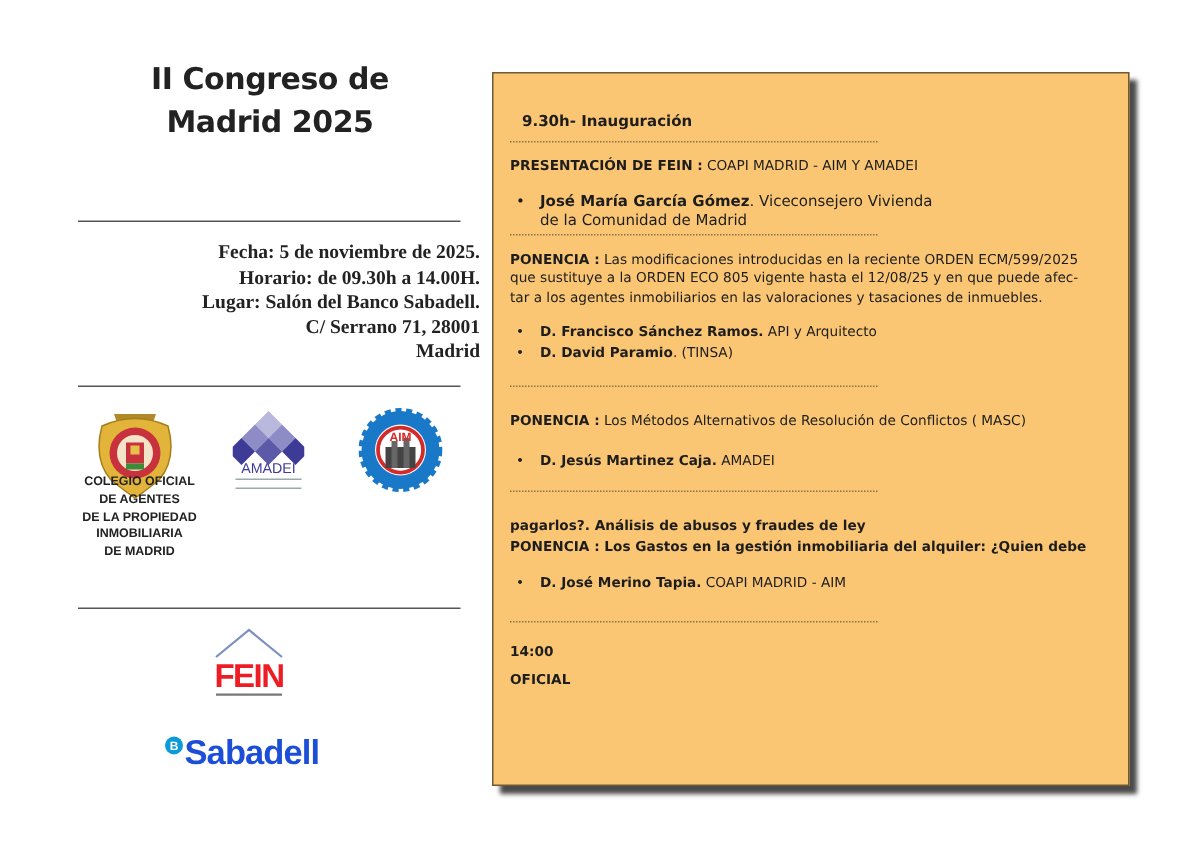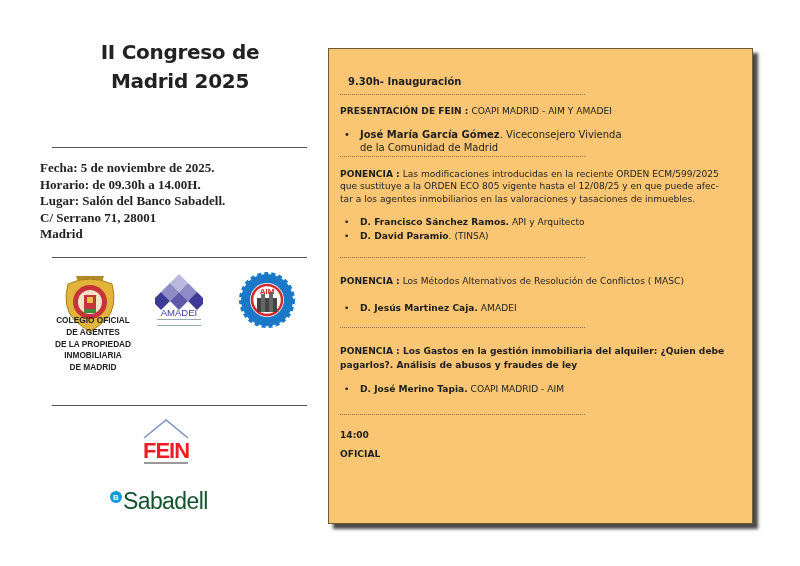--- a/index.html
+++ b/index.html
@@ -1,26 +1,26 @@
 <!DOCTYPE html>
 <html><head>
 <meta charset="utf-8">
 <style>
   html, body { margin:0; padding:0; }
   body { width:800px; height:566px; background:#ffffff; position:relative; overflow:hidden; font-family:"Liberation Sans", sans-serif; color:#1a1a1a; }
   .left { position:absolute; left:0; top:0; width:320px; height:452px; }
   .title { position:absolute; left:40px; width:280px; top:38px; text-align:center; font-family:"DejaVu Sans", sans-serif; font-weight:bold; font-size:20px; line-height:29px; color:#222; letter-spacing:-0.3px; }
   .rule { position:absolute; left:52px; width:255px; height:0; border-top:1.5px solid #555; }
-  .info { position:absolute; left:40px; width:280px; top:160px; text-align:left; font-family:"Liberation Serif", serif; font-weight:bold; font-size:13px; line-height:16.5px; color:#222; }
+  .info { position:absolute; left:40px; width:280px; top:160px; text-align:right; font-family:"Liberation Serif", serif; font-weight:bold; font-size:13px; line-height:16.5px; color:#222; }
   .logo { position:absolute; }
   .colegio-text { position:absolute; left:48px; width:90px; top:315px; text-align:center; font-family:"Liberation Sans", sans-serif; font-weight:bold; font-size:8.3px; line-height:11.8px; color:#222; }
   .fein { position:absolute; left:140px; top:418px; width:52px; height:48px; }
   .sabadell { position:absolute; left:110px; top:487px; height:28px; display:flex; align-items:center; }
   .sab-b { width:12px; height:12px; border-radius:50%; background:#0a9bd8; color:#fff; font-size:8px; font-weight:bold; display:flex; align-items:center; justify-content:center; margin-right:1px; margin-top:-8px; }
-  .sab-word { font-family:"Liberation Sans", sans-serif; font-weight:normal; font-size:23px; color:#14532d; letter-spacing:-0.6px; }
+  .sab-word { font-family:"Liberation Sans", sans-serif; font-weight:bold; font-size:23px; color:#1d4ed8; letter-spacing:-0.6px; }
 
   .box { position:absolute; left:328px; top:48px; width:425px; height:476px; background:#fac673; border:1px solid #6f5a34; box-shadow:5px 5px 3px #4a4a4a; box-sizing:border-box; }
   .agenda { position:absolute; left:340px; top:48px; width:410px; font-family:"DejaVu Sans", sans-serif; font-size:9.1px; color:#1d1d1d; }
   .line { position:absolute; white-space:nowrap; }
   .dots { position:absolute; left:340px; width:245px; height:0; border-top:1px dotted #8a7046; }
   .b { font-weight:bold; }
   .bullet { position:absolute; left:0; }
   .big { font-size:10px; }
 </style>
 </head>
@@ -133,22 +133,22 @@
 
   <div class="line" style="left:0;top:228px">
     <span class="b">PONENCIA :</span><span> Los Métodos Alternativos de Resolución de Conflictos ( MASC)</span>
   </div>
   <div class="line" style="left:0;top:255px;padding-left:20px">
     <span class="bullet" style="left:4px">•</span>
     <span class="b">D. Jesús Martinez Caja.</span><span> AMADEI</span>
   </div>
 
   <div class="line b" style="left:0;top:297px;line-height:13.5px">
+    <div>pagarlos?. Análisis de abusos y fraudes de ley</div>
     <div>PONENCIA : Los Gastos en la gestión inmobiliaria del alquiler: ¿Quien debe</div>
-    <div>pagarlos?. Análisis de abusos y fraudes de ley</div>
   </div>
   <div class="line" style="left:0;top:336px;padding-left:20px">
     <span class="bullet" style="left:4px">•</span>
     <span class="b">D. José Merino Tapia.</span><span> COAPI MADRID - AIM</span>
   </div>
 
   <div class="line b" style="left:0;top:382px">14:00</div>
   <div class="line b" style="left:0;top:401px">OFICIAL</div>
 </div>
 

